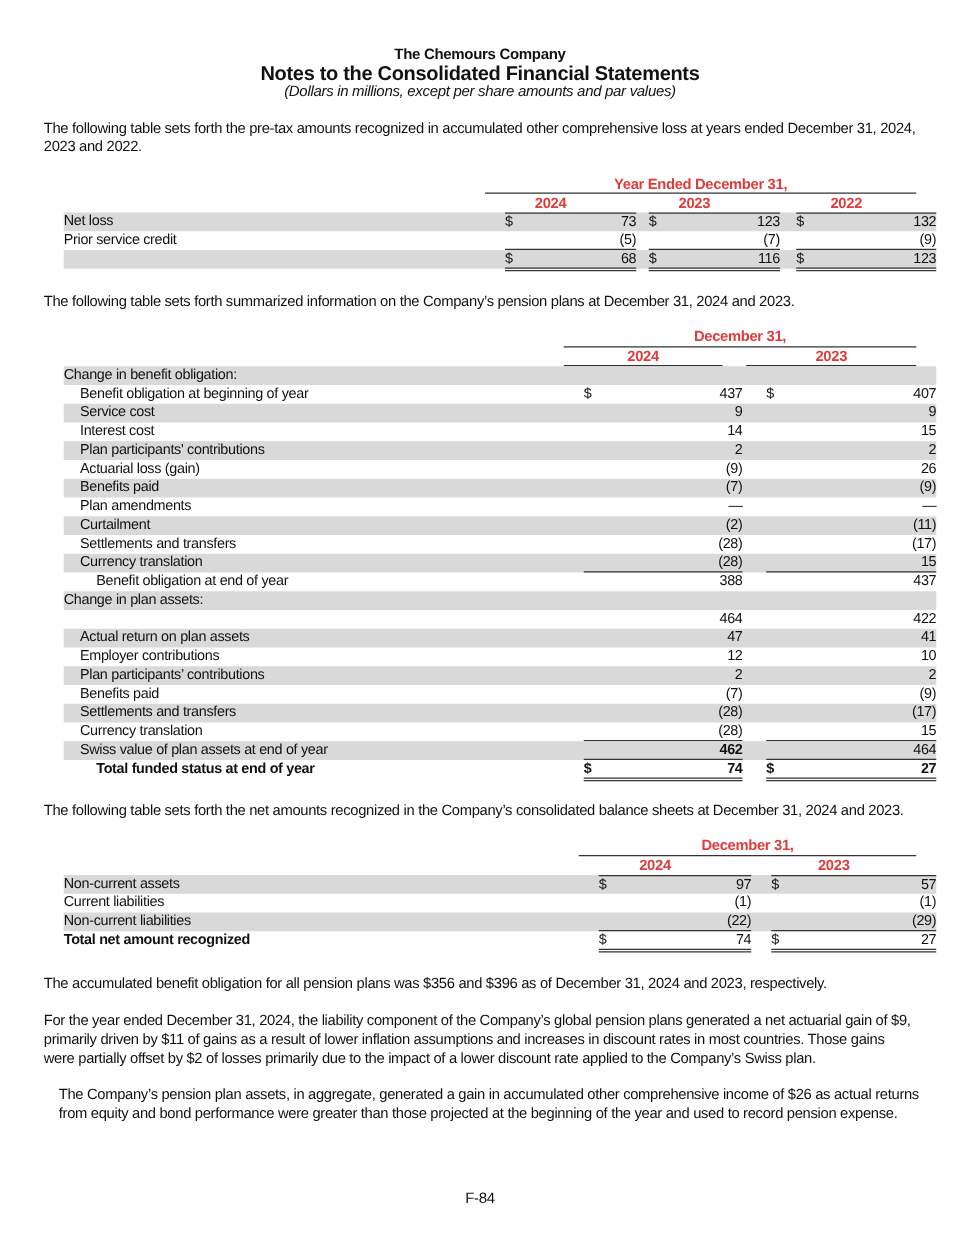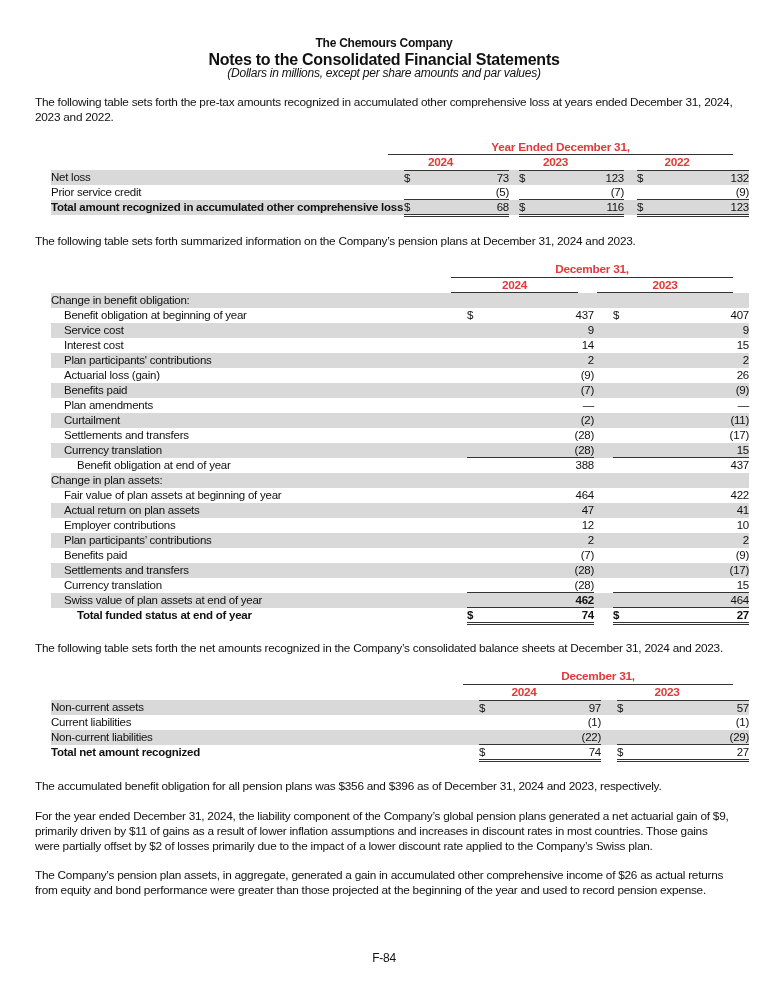--- a/index.html
+++ b/index.html
@@ -73,21 +73,20 @@
         <span class="val">(5)</span>
       </div>
     <div class="cell ul-single" style="left:468px; width:105px;">
         <span class="val">(7)</span>
       </div>
     <div class="cell ul-single" style="left:586px; width:112px;">
         <span class="val">(9)</span>
       </div>
   </div>
   <div class="row shade bold" style="top:200px;">
-    <span class="lbl">Total amount recognized in accumulated other comprehensive loss</span>
     <div class="cell ul-double" style="left:353px; width:105px;">
         <span class="dollar" style="font-weight:normal">$</span>
         <span class="val" style="font-weight:normal">68</span>
       </div>
     <div class="cell ul-double" style="left:468px; width:105px;">
         <span class="dollar" style="font-weight:normal">$</span>
         <span class="val" style="font-weight:normal">116</span>
       </div>
     <div class="cell ul-double" style="left:586px; width:112px;">
         <span class="dollar" style="font-weight:normal">$</span>
@@ -213,21 +212,20 @@
         </div>
       </div>
     </div>
 
   <div class="row shade" style="top:473px;">
     <span class="lbl">Change in plan assets:</span>
   </div>
 
   <div id="asset-rows">
       <div class="row" style="top: 488px;">
-        <span class="lbl i1">Fair value of plan assets at beginning of year</span>
         <div class="cell" style="left: 416px; width: 127px;">
           <span class="val">464</span>
         </div>
         <div class="cell" style="left: 562px; width: 136px;">
           <span class="val">422</span>
         </div>
       </div>
       <div class="row shade" style="top: 503px;">
         <span class="lbl i1">Actual return on plan assets</span>
         <div class="cell" style="left: 416px; width: 127px;">
@@ -350,15 +348,15 @@
       </div>
     <div class="cell ul-double" style="left:566px; width:132px;">
         <span class="dollar" style="font-weight:normal">$</span>
         <span class="val" style="font-weight:normal">27</span>
       </div>
   </div>
 </div>
 
 <div class="abs para" style="top:779px;">The accumulated benefit obligation for all pension plans was $356 and $396 as of December 31, 2024 and 2023, respectively.</div>
 <div class="abs para" style="top:809px;">For the year ended December 31, 2024, the liability component of the Company’s global pension plans generated a net actuarial gain of $9, primarily driven by $11 of gains as a result of lower inflation assumptions and increases in discount rates in most countries. Those gains were partially offset by $2 of losses primarily due to the impact of a lower discount rate applied to the Company’s Swiss plan.</div>
-<div class="abs para" style="top:868px;">The Company’s pension plan assets, in aggregate, generated a gain in accumulated other comprehensive income of $26 as actual returns from equity and bond performance were greater than those projected at the beginning of the year and used to record pension expense.</div>
+<div class="abs para" style="top:868px;margin-left:12px;">The Company’s pension plan assets, in aggregate, generated a gain in accumulated other comprehensive income of $26 as actual returns from equity and bond performance were greater than those projected at the beginning of the year and used to record pension expense.</div>
 
 <div class="abs page-num">F-84</div>
 
 </body></html>

